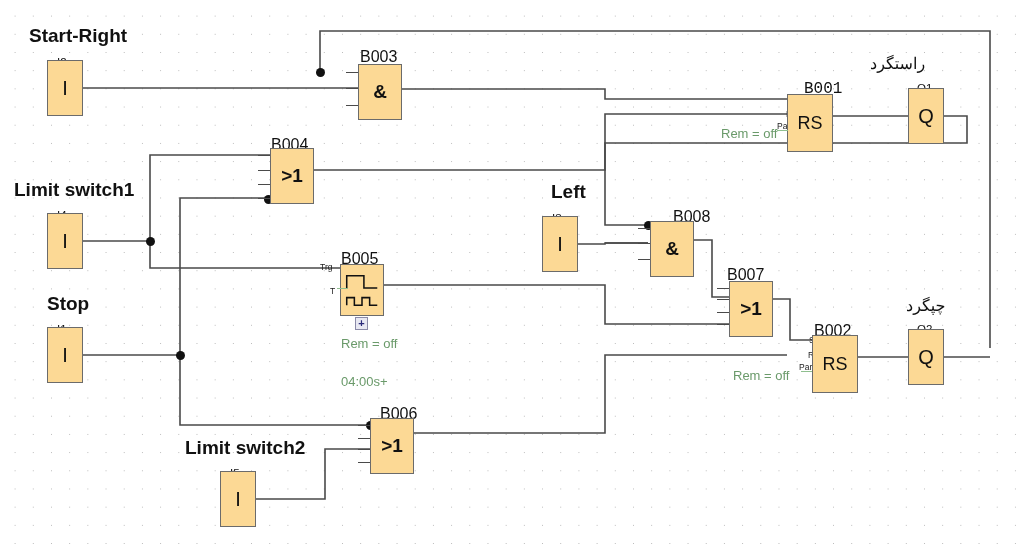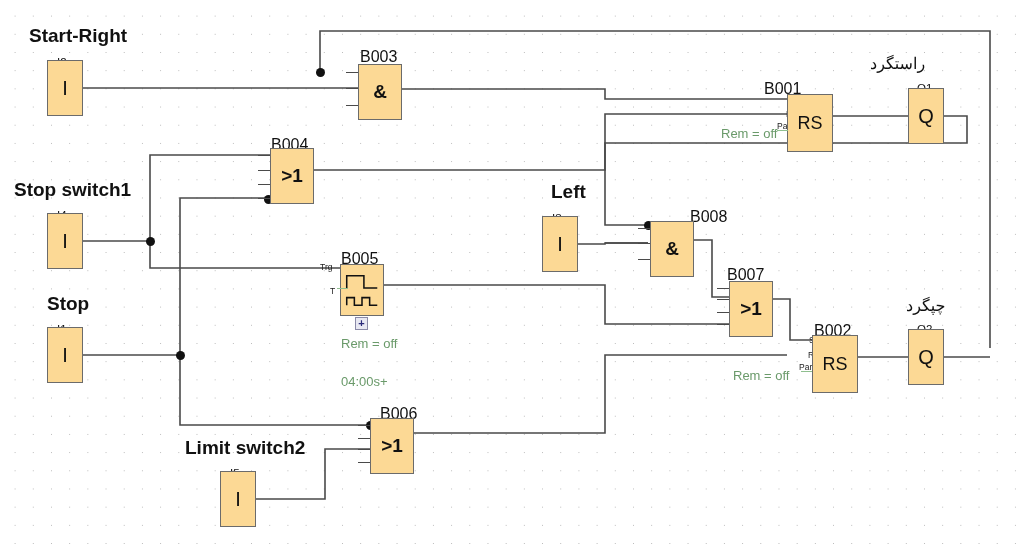--- a/index.html
+++ b/index.html
@@ -107,21 +107,21 @@
   <div class="dot" style="left:176px;top:351px;"></div>
   <div class="dot" style="left:366px;top:421px;"></div>
   <div class="dot" style="left:644px;top:221px;"></div>
 
   <div class="lbl name" style="left:29px;top:25px;">Start-Right</div>
   <div class="lbl tag" style="left:57px;top:56px;">I2.</div>
   <div class="blk io" style="left:47px;top:60px;">
     <span>I</span>
   </div>
 
-  <div class="lbl name" style="left:14px;top:179px;">Stop switch1</div>
+  <div class="lbl name" style="left:14px;top:179px;">Limit switch1</div>
   <div class="lbl tag" style="left:57px;top:209px;">I4.</div>
   <div class="blk io" style="left:47px;top:213px;">
     <span>I</span>
   </div>
 
   <div class="lbl name" style="left:47px;top:293px;">Stop</div>
   <div class="lbl tag" style="left:57px;top:323px;">I1.</div>
   <div class="blk io" style="left:47px;top:327px;">
     <span>I</span>
   </div>
@@ -180,29 +180,29 @@
 
   <div class="lbl bid" style="left:727px;top:266px;">B007</div>
   <div class="blk gate" style="left:729px;top:281px;">
     <span>&gt;1</span>
   </div>
   <div class="stub" style="left:717px;top:288px;"></div>
   <div class="stub" style="left:717px;top:299px;"></div>
   <div class="stub" style="left:717px;top:312px;"></div>
   <div class="stub" style="left:717px;top:324px;"></div>
 
-  <div class="lbl bid" style="left:690px;top:208px;">B008</div>
+  <div class="lbl bid" style="left:673px;top:208px;">B008</div>
   <div class="blk gate" style="left:650px;top:221px;">
     <span>&amp;</span>
   </div>
   <div class="stub" style="left:638px;top:228px;"></div>
   <div class="stub" style="left:638px;top:243px;"></div>
   <div class="stub" style="left:638px;top:259px;"></div>
 
-  <div class="lbl bid" style="left:764px;top:80px;">B001</div>
+  <div class="lbl bid" style="left:804px;top:80px;font-family:Liberation Mono, monospace;">B001</div>
   <div class="lbl pin" style="left:787px;top:94px;">S</div>
   <div class="lbl pin" style="left:786px;top:109px;">R</div>
   <div class="lbl pin" style="left:777px;top:121px;">Par</div>
   <div class="blk rs" style="left:787px;top:94px;">
     <span>RS</span>
   </div>
   <div class="parstub" style="left:777px;top:130px;"></div>
   <div class="lbl rem" style="left:721px;top:126px;">Rem = off</div>
 
   <div class="lbl bid" style="left:814px;top:322px;">B002</div>

